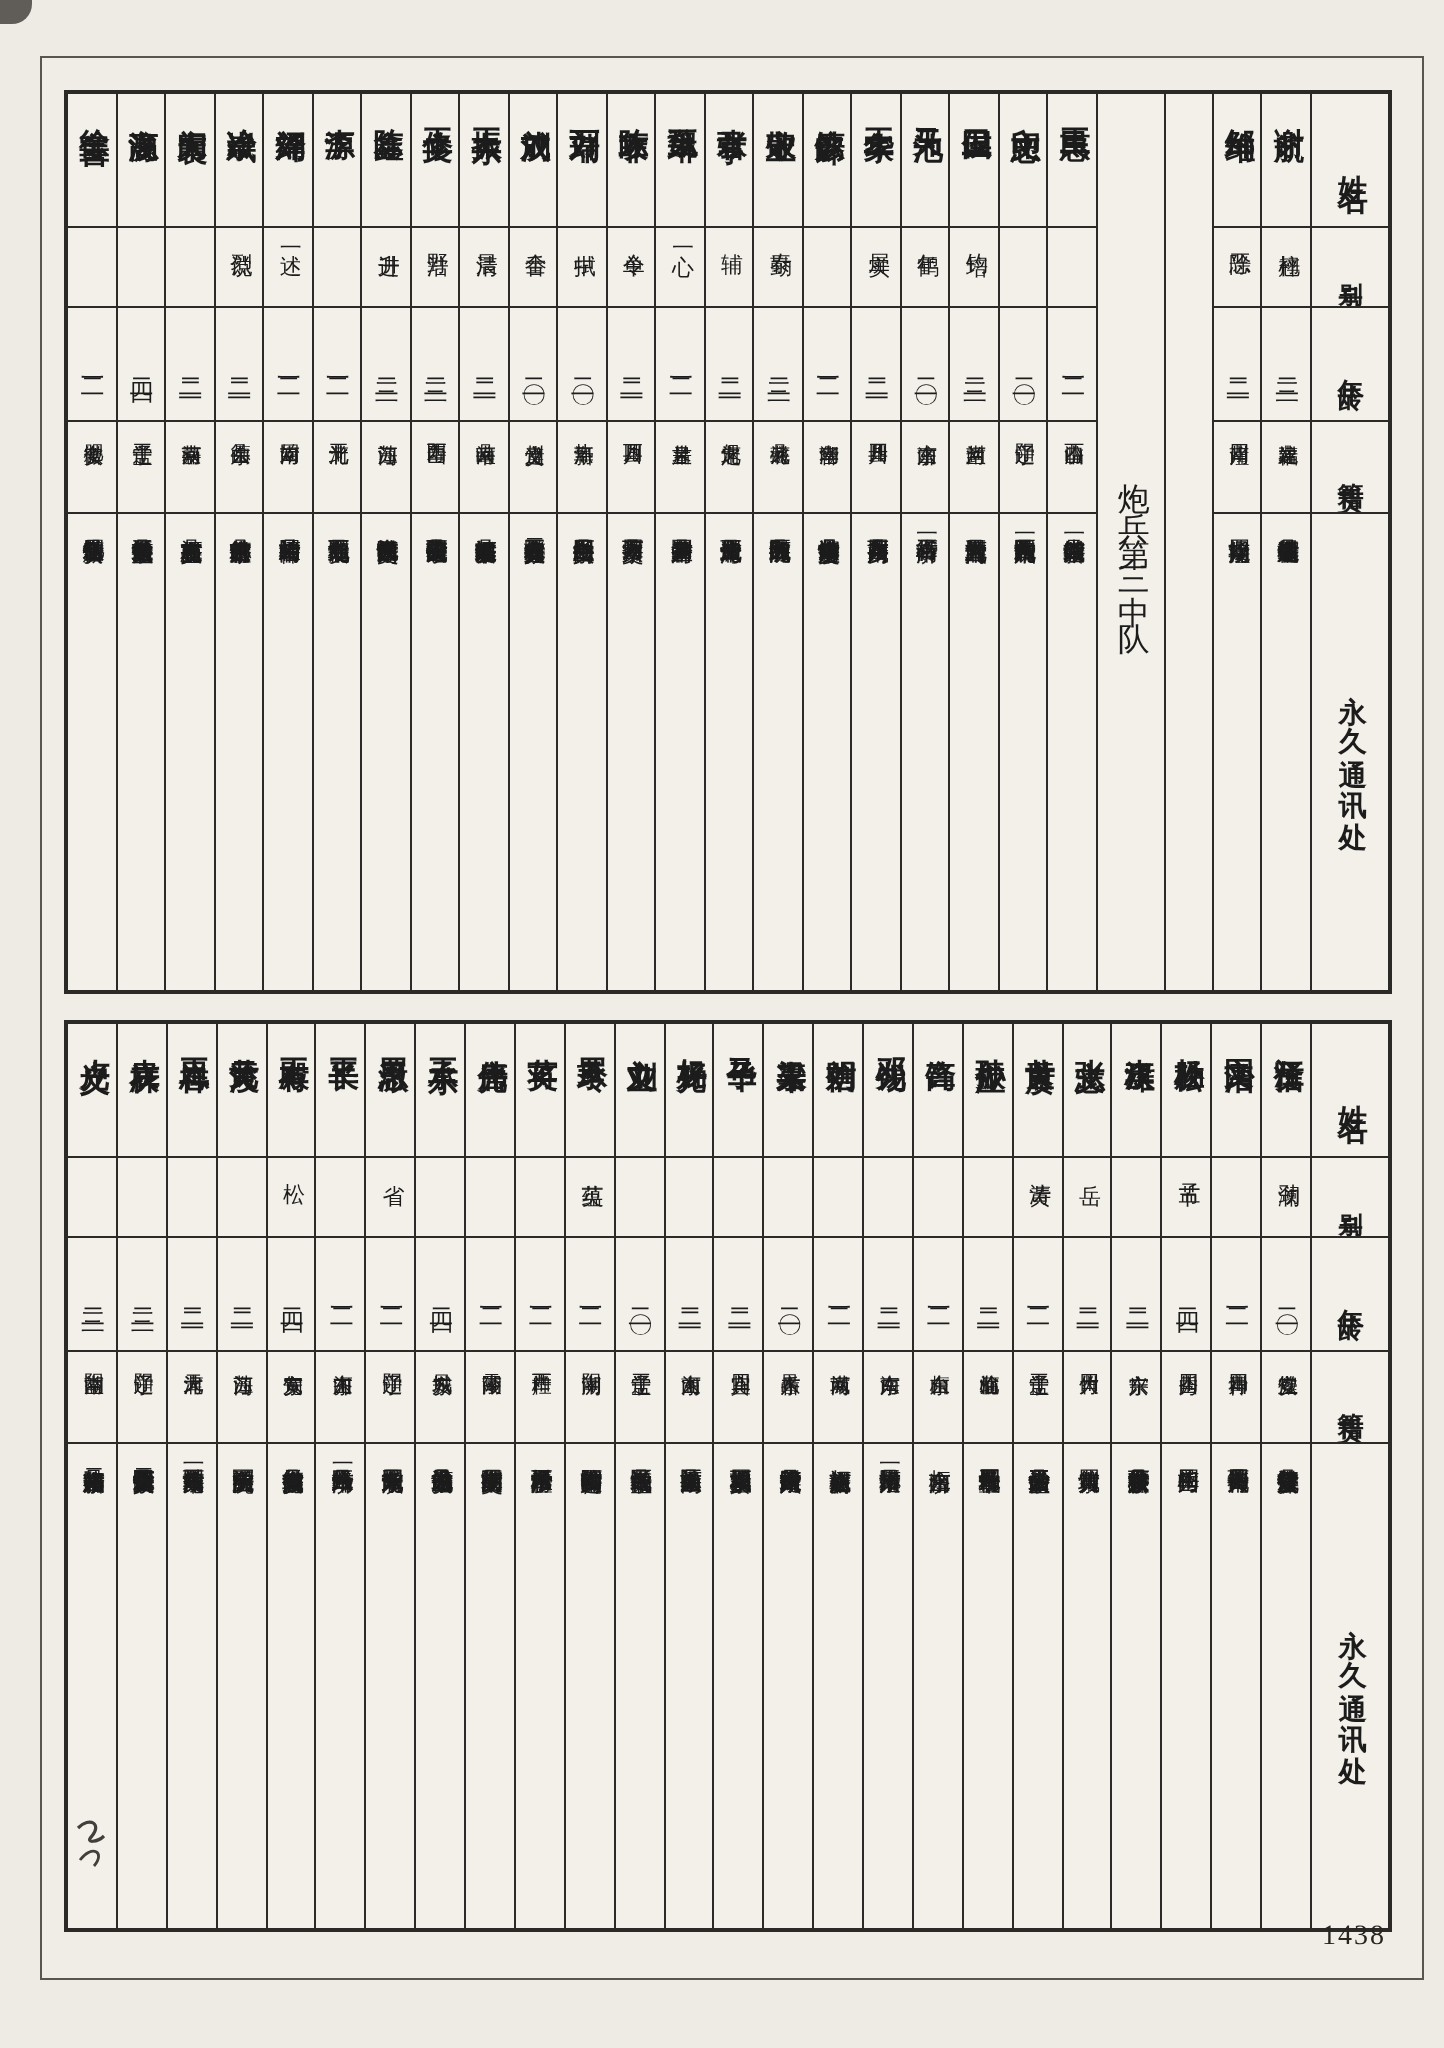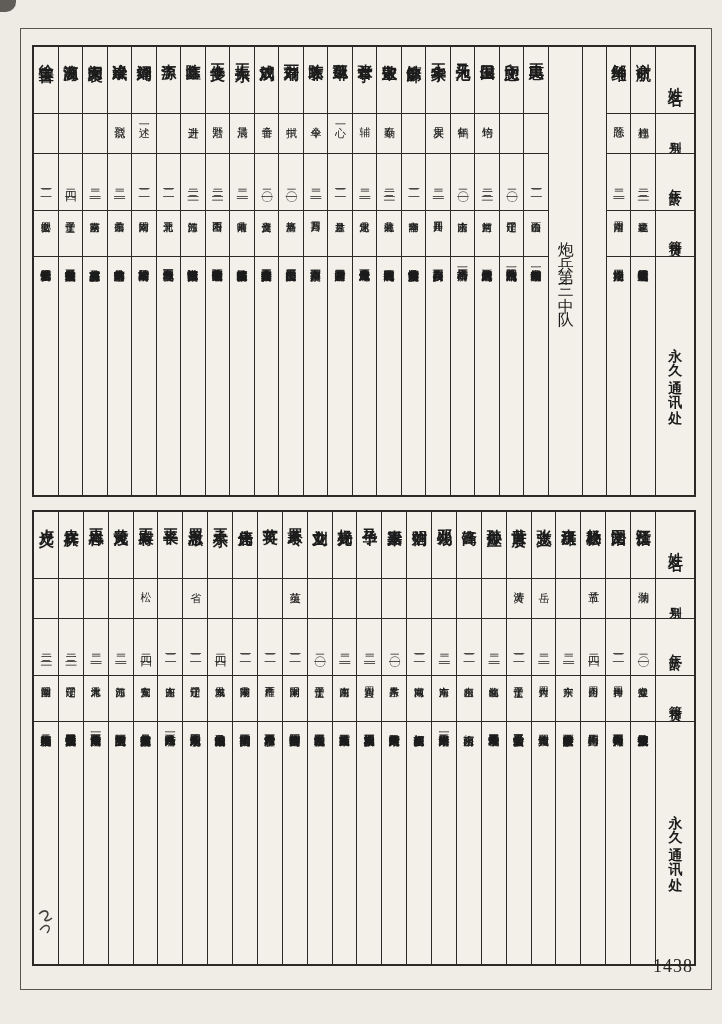--- a/index.html
+++ b/index.html
@@ -74,21 +74,21 @@
   .header-col .cell-native  { align-items:center; }
   .header-col .cell-native span { font-size:13px; letter-spacing:3px; padding-top:0; line-height:14px; }
   .header-col .cell-address { align-items:center; }
   .header-col .cell-address span{ font-size:14px; letter-spacing:16px; padding-top:0; line-height:16px; }
 
   .scribble { position:absolute; left:2px; bottom:28px; width:20px; height:30px; opacity:.85; }
   .scribble svg { display:block; }
 
   .page-number {
     position:absolute; right:18px; bottom:12px;
-    font-size:18px; letter-spacing:1px; color:#26251f;
+    font-size:14px; letter-spacing:1px; color:#26251f;
   }
 </style>
 </head>
 <body>
 
 <div class="page">
   <div class="corner-smudge"></div>
   <div class="frame">
     <section class="roster" id="table-top">
         <div class="col person-col">

